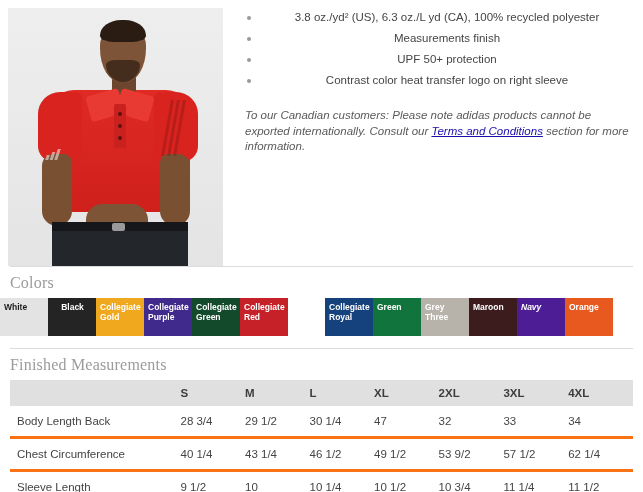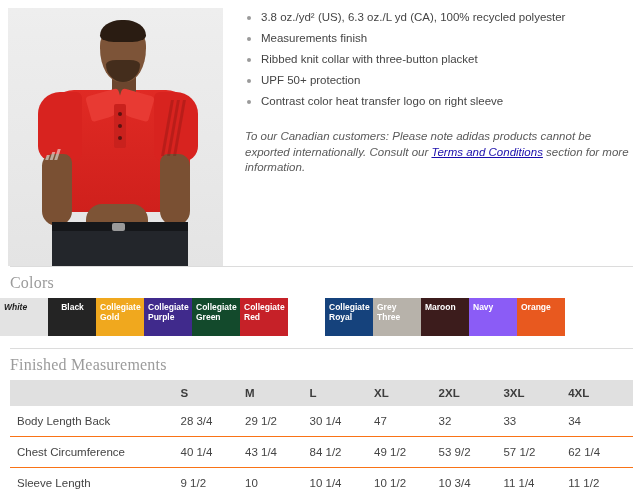--- a/index.html
+++ b/index.html
@@ -176,20 +176,21 @@
   }
 
   .features {
     flex: 1 1 auto;
     padding: 10px 10px 0 20px;
   }
   .feature-list {
     list-style: none;
     margin: 0;
     padding: 0;
+    text-align: center;
   }
   .feature-list li {
     position: relative;
     padding-left: 18px;
     margin-bottom: 6px;
     font-size: 11.5px;
     line-height: 15px;
     color: #454545;
   }
   .feature-list li::before {
@@ -264,21 +265,21 @@
     text-align: left;
     padding: 6px 0 6px 0;
     height: 14px;
   }
   table.meas thead th.label-col {
     width: 168px;
     padding-left: 7px;
   }
   table.meas tbody td {
     padding: 8px 0 8px 0;
-    border-bottom: 1px solid #f97316;
+    border-bottom: 3px solid #f97316;
     color: #444444;
     height: 14px;
   }
   table.meas tbody tr:last-child td {
     border-bottom: none;
   }
   table.meas tbody td.label-col {
     padding-left: 7px;
   }
   table.meas col.size-col { width: 67px; }
@@ -318,41 +319,41 @@
     <div class="ph-hands"></div>
     <div class="ph-pants"></div>
     <div class="ph-belt"></div>
     <div class="ph-buckle"></div>
   </div>
 
   <div class="features">
     <ul class="feature-list">
       <li>3.8 oz./yd² (US), 6.3 oz./L yd (CA), 100% recycled polyester</li>
       <li>Measurements finish</li>
-      <li>Ribbed knit collar with three-button placket</li>
       <li>UPF 50+ protection</li>
       <li>Contrast color heat transfer logo on right sleeve</li>
     </ul>
     <p class="note"><span>To our Canadian customers: Please note adidas products cannot be exported internationally. Consult our </span><a href="#">Terms and Conditions</a><span> section for more information.</span></p>
   </div>
 </div>
 
 <div class="divider"></div>
 <div class="section-title">Colors</div>
 <div class="swatches">
-  <div class="swatch" style="background: rgb(227, 227, 227); color: rgb(28, 28, 28); font-style: italic;"><span>White</span></div>
+  <div class="swatch" style="background: rgb(227, 227, 227); color: rgb(28, 28, 28);"><span>White</span></div>
   <div class="swatch" style="background: rgb(36, 36, 36); color: rgb(255, 255, 255); text-align: center;"><span>Black</span></div>
   <div class="swatch" style="background: rgb(240, 168, 30); color: rgb(255, 255, 255);"><span>Collegiate Gold</span></div>
   <div class="swatch" style="background: rgb(64, 42, 140); color: rgb(255, 255, 255);"><span>Collegiate Purple</span></div>
   <div class="swatch" style="background: rgb(19, 74, 44); color: rgb(255, 255, 255);"><span>Collegiate Green</span></div>
   <div class="swatch" style="background: rgb(198, 33, 40); color: rgb(255, 255, 255);"><span>Collegiate Red</span></div>
   <div class="swatch" style="background: rgb(21, 66, 124); color: rgb(255, 255, 255); margin-left: 37px;"><span>Collegiate Royal</span></div>
+  <div class="swatch" style="background: rgb(16, 116, 60); color: rgb(255, 255, 255);"><span>Green</span></div>
   <div class="swatch" style="background: rgb(183, 178, 170); color: rgb(255, 255, 255);"><span>Grey Three</span></div>
   <div class="swatch" style="background: rgb(60, 28, 28); color: rgb(255, 255, 255);"><span>Maroon</span></div>
-  <div class="swatch" style="background: #8b5cf6; color: rgb(255, 255, 255);"><span>Navy</span></div>
+  <div class="swatch" style="background: #4c1d95; color: rgb(255, 255, 255); font-style: italic;"><span>Navy</span></div>
   <div class="swatch" style="background: rgb(232, 89, 31); color: rgb(255, 255, 255);"><span>Orange</span></div>
 </div>
 
 <div class="divider" style="margin-top:12px;"></div>
 <div class="section-title">Finished Measurements</div>
 
 <div class="table-wrap">
   <table class="meas">
     <colgroup>
       <col style="width:168px">
@@ -384,21 +385,21 @@
         <td>30 1/4</td>
         <td>47</td>
         <td>32</td>
         <td>33</td>
         <td>34</td>
       </tr>
       <tr>
         <td class="label-col">Chest Circumference</td>
         <td>40 1/4</td>
         <td>43 1/4</td>
-        <td>84 1/2</td>
+        <td>46 1/2</td>
         <td>49 1/2</td>
         <td>53 9/2</td>
         <td>57 1/2</td>
         <td>62 1/4</td>
       </tr>
       <tr>
         <td class="label-col">Sleeve Length</td>
         <td>9 1/2</td>
         <td>10</td>
         <td>10 1/4</td>

